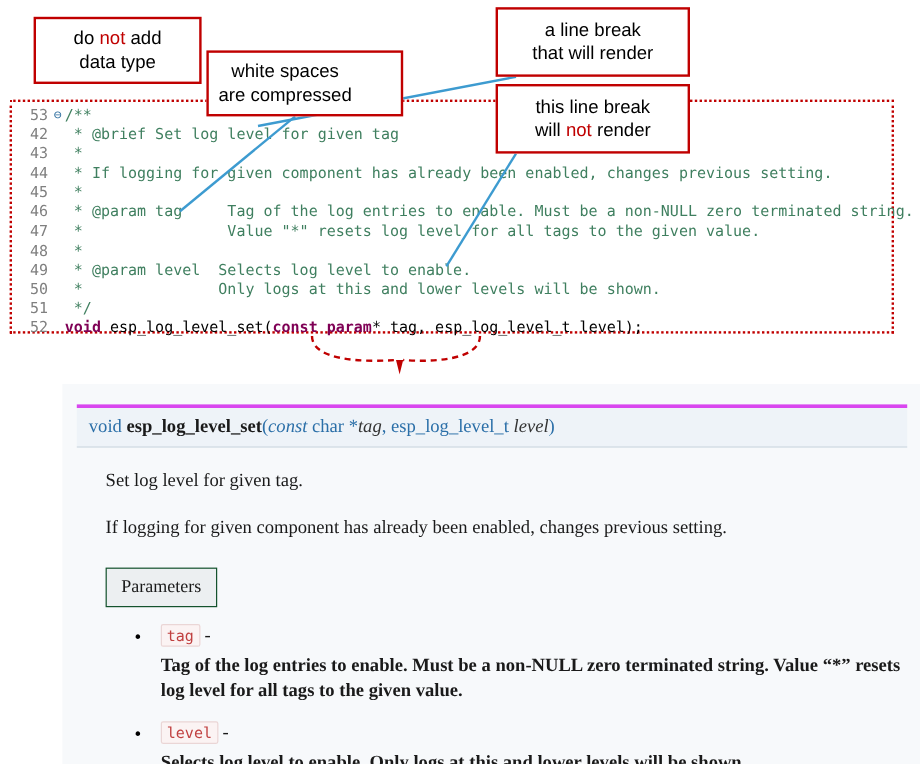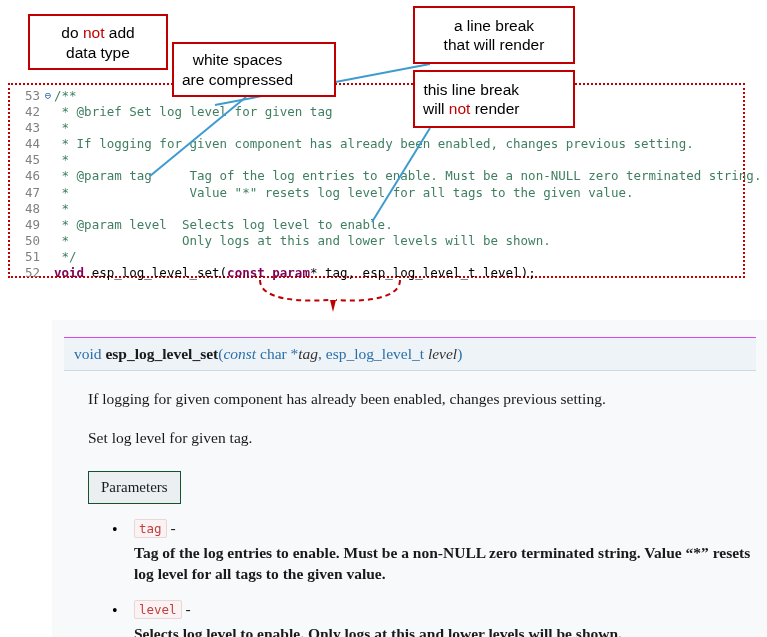--- a/index.html
+++ b/index.html
@@ -59,20 +59,21 @@
     align-items: center;
     justify-content: center;
   }
   #callout-linebreak-norender {
     left: 413px;
     top: 70px;
     width: 162px;
     height: 58px;
     display: flex;
     align-items: center;
+    justify-content: center;
   }
 
   
   .connector {
     position: absolute;
     z-index: 5;
   }
 
   
   #code-panel {
@@ -130,21 +131,21 @@
     top: 320px;
     width: 716px;
     height: 317px;
     background: #f7f9fb;
     box-sizing: border-box;
     z-index: 2;
   }
   #doc-signature {
     margin: 17px 12px 0 12px;
     background: #eef3f8;
-    border-top: 1px solid #d946ef;
+    border-top: 3px solid #d946ef;
     border-bottom: 1px solid #cfd9e2;
     padding: 7px 10px;
     font-family: "Liberation Serif", serif;
     font-size: 15.5px;
     color: #4a4a4a;
   }
   #doc-signature .sig-type { color: #2b6fa8; }
   #doc-signature .sig-name { color: #1a1a1a; font-weight: bold; }
   #doc-signature .sig-kw { color: #2b6fa8; font-style: italic; }
   #doc-signature .sig-param { color: #333333; font-style: italic; }
@@ -264,22 +265,22 @@
   </div>
 </div>
 
 <div id="doc-panel">
 
   <div id="doc-signature">
     <span class="sig-type">void</span>
     <span class="sig-name">esp_log_level_set</span><span class="sig-punct">(</span><span class="sig-kw">const</span><span class="sig-type"> char *</span><span class="sig-param">tag</span><span class="sig-punct">, </span><span class="sig-type">esp_log_level_t </span><span class="sig-param">level</span><span class="sig-punct">)</span>
   </div>
 
+  <div class="doc-para">Set log level for given tag.</div>
   <div class="doc-para">If logging for given component has already been enabled, changes previous setting.</div>
-  <div class="doc-para">Set log level for given tag.</div>
 
   <div id="doc-params-header">Parameters</div>
 
   <div id="doc-params-list">
       <div class="param-item"><span class="bullet">•</span><span class="param-code">tag</span><span> -</span><div class="param-desc">Tag of the log entries to enable. Must be a non-NULL zero terminated string. Value “*” resets log level for all tags to the given value.</div></div>
       <div class="param-item"><span class="bullet">•</span><span class="param-code">level</span><span> -</span><div class="param-desc">Selects log level to enable. Only logs at this and lower levels will be shown.</div></div>
     </div>
 
 </div>
 

